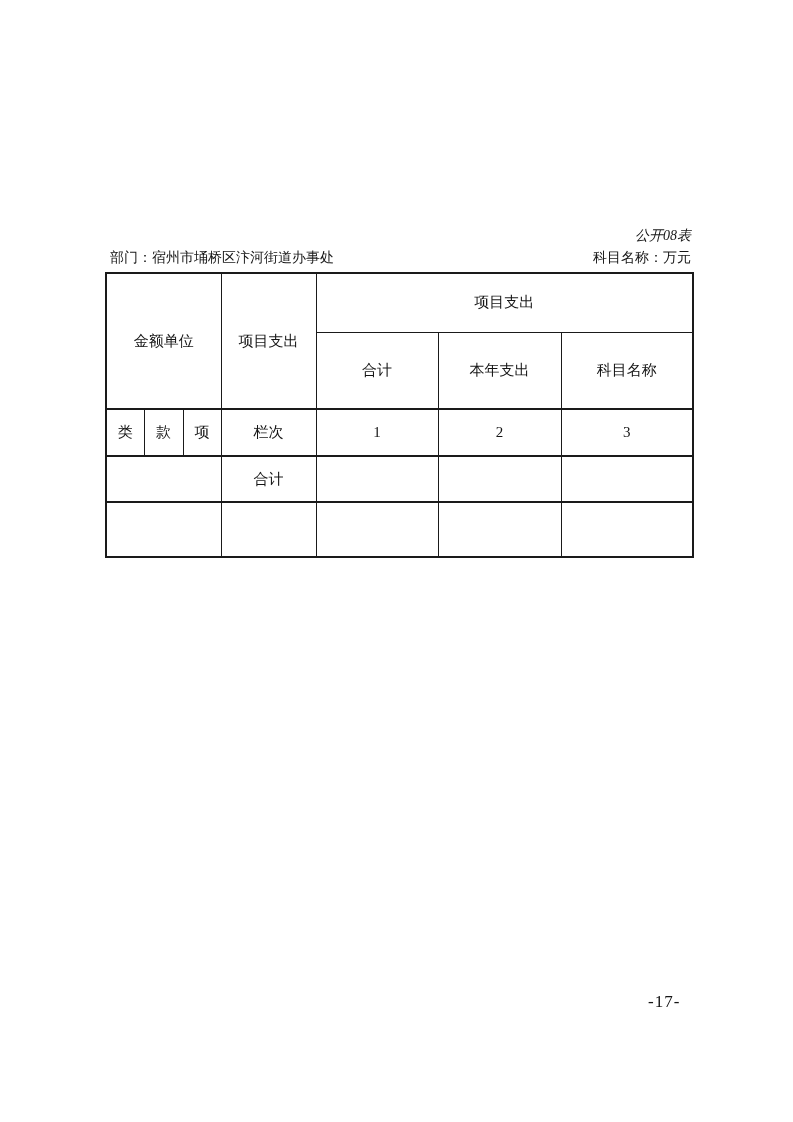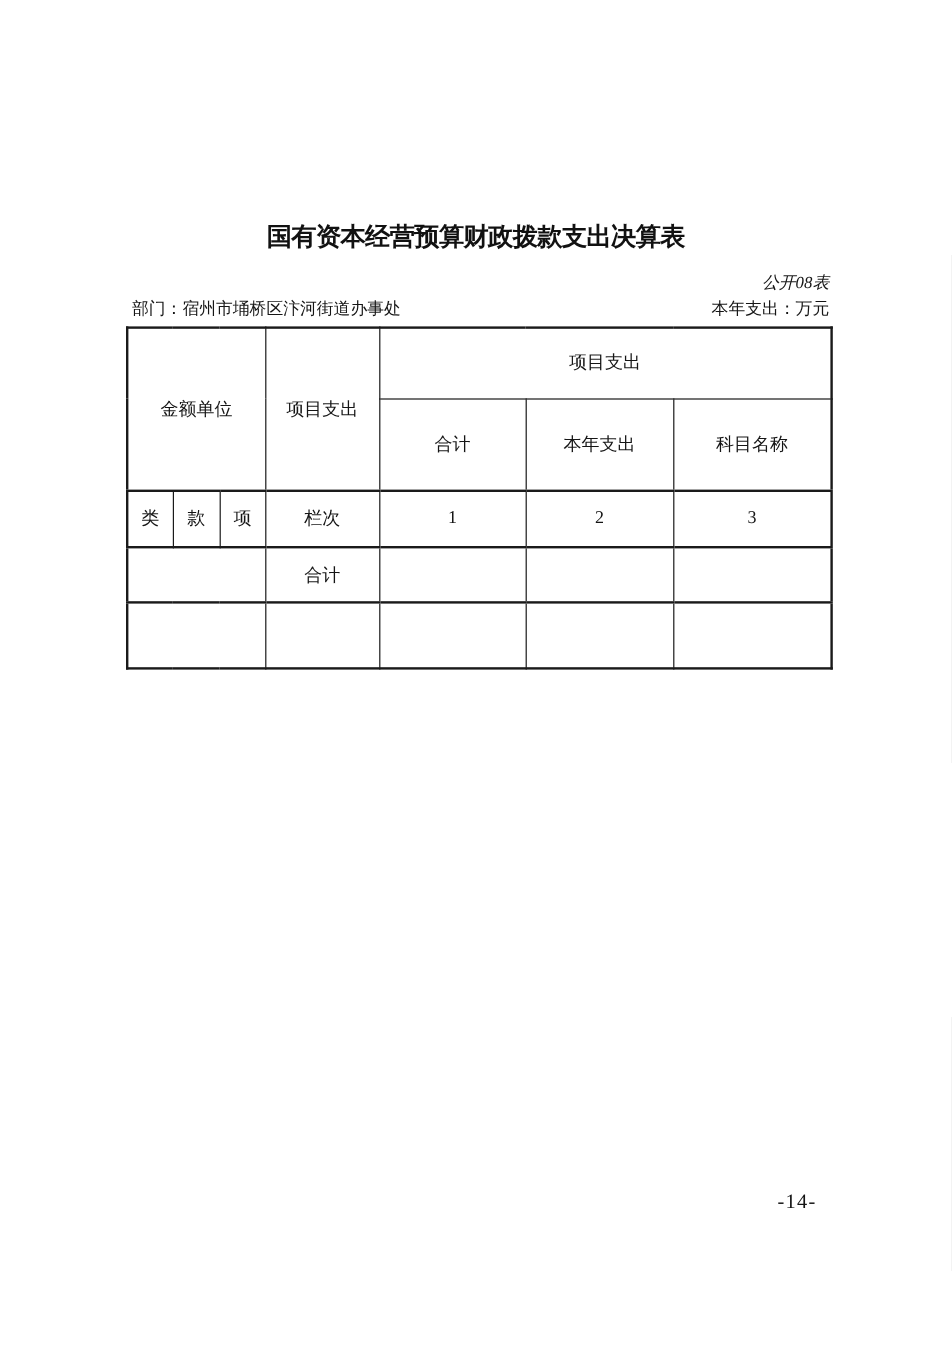--- a/index.html
+++ b/index.html
@@ -84,27 +84,26 @@
     left: 648px;
     font-size: 17px;
     letter-spacing: 1px;
   }
 </style>
 </head>
 <body>
 
 <div class="page">
 
-  <div class="doc-title">国有资本经营预算财政拨款支出决算表</div>
 
   <div class="form-label">公开08表</div>
 
   <div class="meta-row">
     <span>部门：宿州市埇桥区汴河街道办事处</span>
-    <span>本年支出：万元</span>
+    <span>科目名称：万元</span>
   </div>
 
   <table class="fin-table">
     <colgroup>
       <col style="width:38px">
       <col style="width:39px">
       <col style="width:38px">
       <col style="width:95px">
       <col style="width:122px">
       <col style="width:123px">
@@ -141,15 +140,15 @@
         <td colspan="3"></td>
         <td></td>
         <td></td>
         <td></td>
         <td></td>
       </tr>
     </tbody>
   </table>
 
 
-  <div class="page-number">-14-</div>
+  <div class="page-number">-17-</div>
 
 </div>
 
 </body></html>

